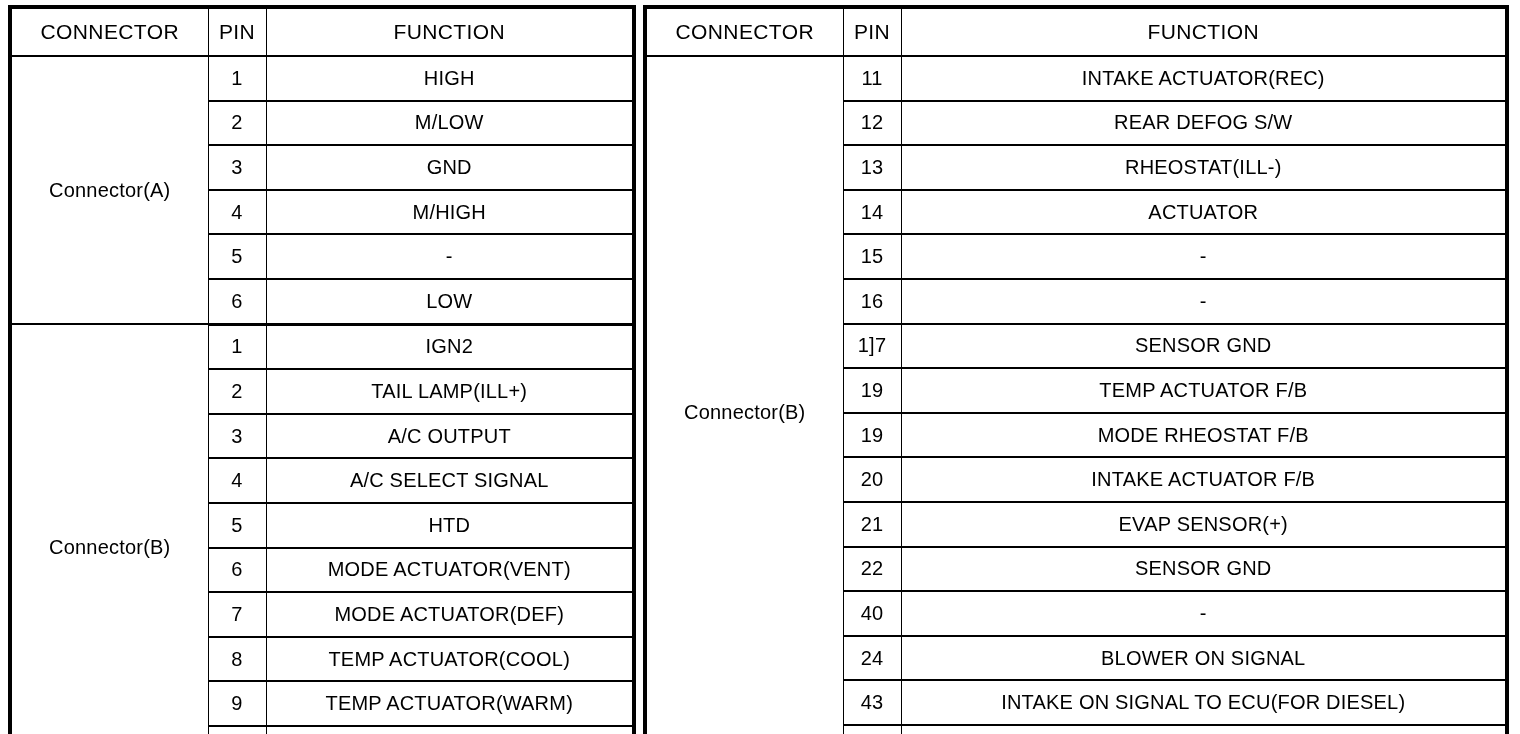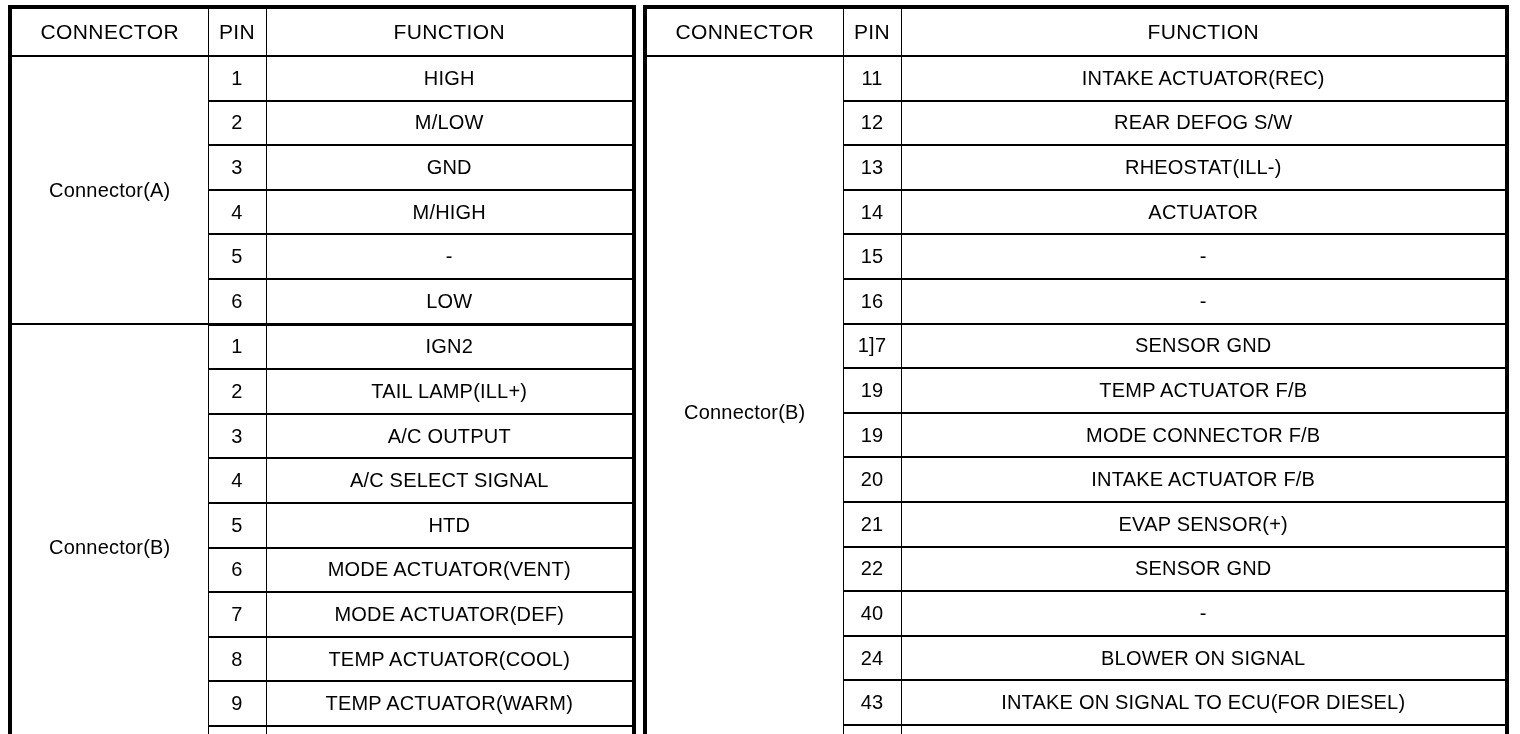--- a/index.html
+++ b/index.html
@@ -228,21 +228,21 @@
         <tr>
           <td>1]7</td>
           <td class="func-cell">SENSOR GND</td>
         </tr>
         <tr>
           <td>19</td>
           <td class="func-cell">TEMP ACTUATOR F/B</td>
         </tr>
         <tr>
           <td>19</td>
-          <td class="func-cell">MODE CONNECTOR F/B</td>
+          <td class="func-cell">MODE RHEOSTAT F/B</td>
         </tr>
         <tr>
           <td>20</td>
           <td class="func-cell">INTAKE ACTUATOR F/B</td>
         </tr>
         <tr>
           <td>21</td>
           <td class="func-cell">EVAP SENSOR(+)</td>
         </tr>
         <tr>

